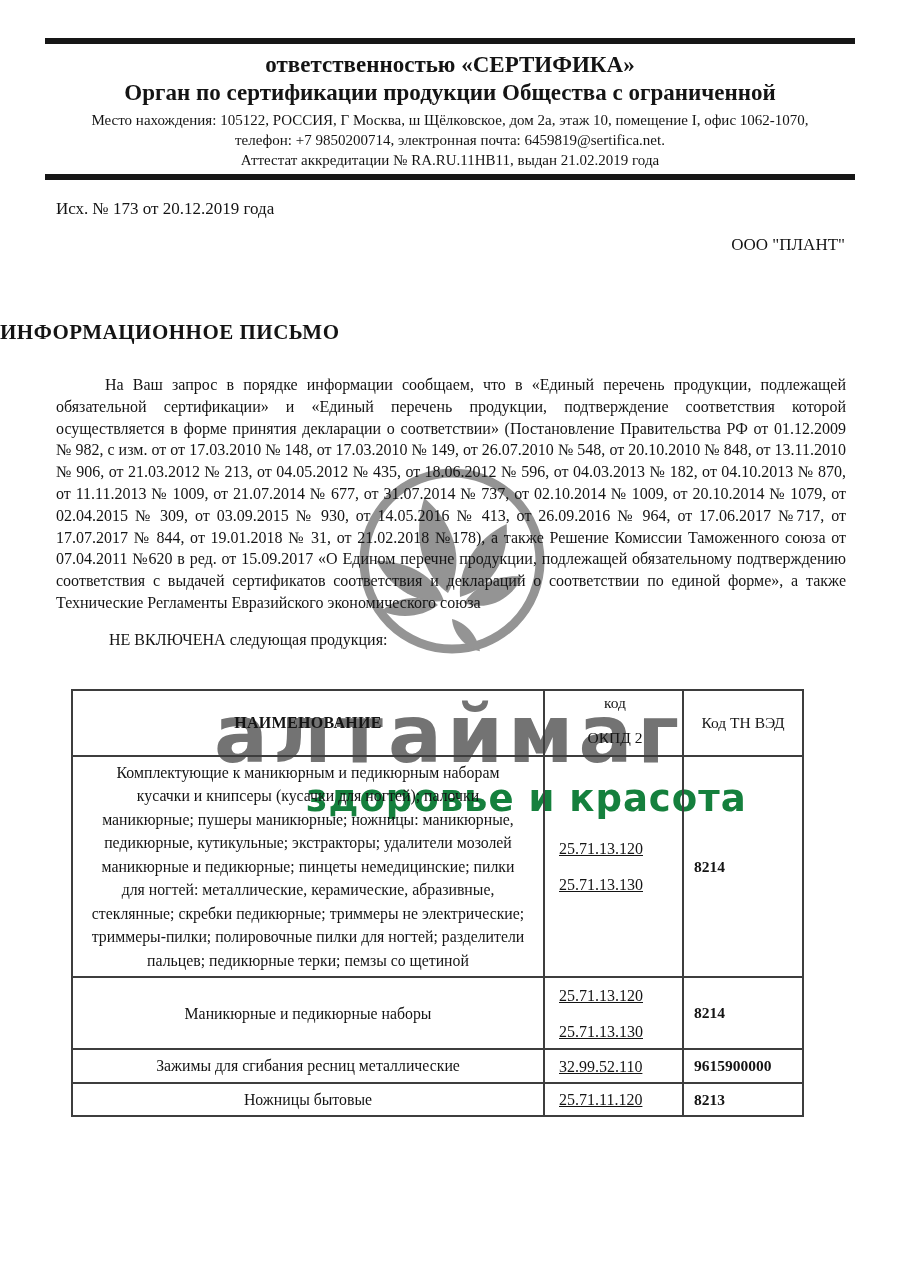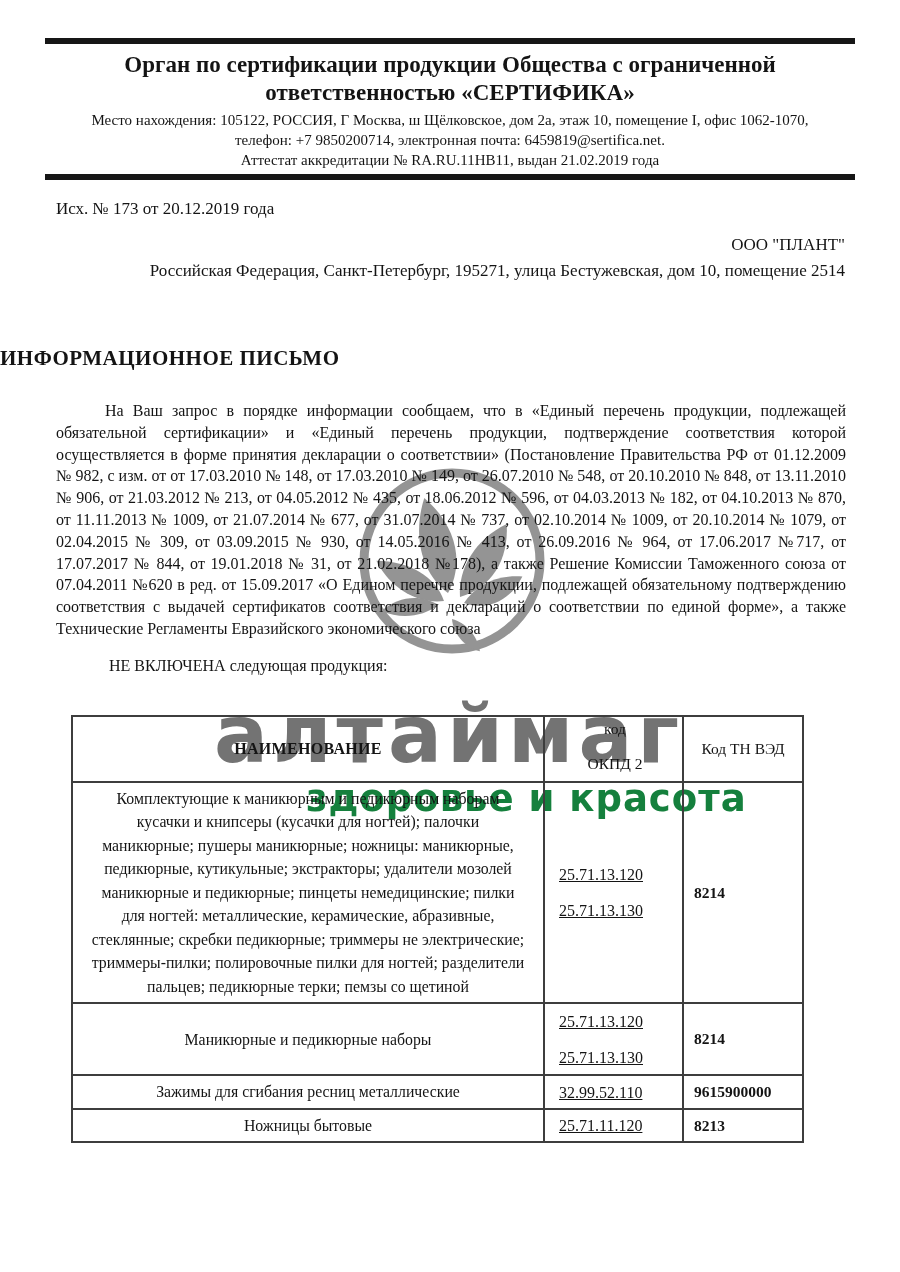--- a/index.html
+++ b/index.html
@@ -100,37 +100,36 @@
   </svg>
   <div class="wm-brand" style="color: #737373;">алтаймаг</div>
   <div class="wm-tagline" style="color: #15803d;">здоровье и красота</div>
 </div>
 
 <div class="content">
 
   <div class="rule top"></div>
 
   <div class="org-title">
+    <div>ответственностью «СЕРТИФИКА»</div>
     <div>Орган по сертификации продукции Общества с ограниченной</div>
-    <div>ответственностью «СЕРТИФИКА»</div>
   </div>
 
   <div class="lh-address">
     <div>Место нахождения: 105122, РОССИЯ, Г Москва, ш Щёлковское, дом 2а, этаж 10, помещение I, офис 1062-1070,</div>
     <div>телефон: +7 9850200714, электронная почта: 6459819@sertifica.net.</div>
     <div>Аттестат аккредитации № RA.RU.11НВ11, выдан 21.02.2019 года</div>
   </div>
 
   <div class="rule bottom"></div>
 
   <div class="ref-line">Исх. № 173 от 20.12.2019 года</div>
 
   <div class="recipient">
     <div>ООО "ПЛАНТ"</div>
-    <div>Российская Федерация, Санкт-Петербург, 195271, улица Бестужевская, дом 10, помещение 2514</div>
   </div>
 
   <div class="letter-title">ИНФОРМАЦИОННОЕ ПИСЬМО</div>
 
   <p class="body-par">На Ваш запрос в порядке информации сообщаем, что в «Единый перечень продукции, подлежащей обязательной сертификации» и «Единый перечень продукции, подтверждение соответствия которой осуществляется в форме принятия декларации о соответствии» (Постановление Правительства РФ от 01.12.2009 № 982, с изм. от от 17.03.2010 № 148, от 17.03.2010 № 149, от 26.07.2010 № 548, от 20.10.2010 № 848, от 13.11.2010 № 906, от 21.03.2012 № 213, от 04.05.2012 № 435, от 18.06.2012 № 596, от 04.03.2013 № 182, от 04.10.2013 № 870, от 11.11.2013 № 1009, от 21.07.2014 № 677, от 31.07.2014 № 737, от 02.10.2014 № 1009, от 20.10.2014 № 1079, от 02.04.2015 № 309, от 03.09.2015 № 930, от 14.05.2016 № 413, от 26.09.2016 № 964, от 17.06.2017 №717, от 17.07.2017 № 844, от 19.01.2018 № 31, от 21.02.2018 №178), а также Решение Комиссии Таможенного союза от 07.04.2011 №620 в ред. от 15.09.2017 «О Едином перечне продукции, подлежащей обязательному подтверждению соответствия с выдачей сертификатов соответствия и деклараций о соответствии по единой форме», а также Технические Регламенты Евразийского экономического союза</p>
 
   <div class="not-included">НЕ ВКЛЮЧЕНА следующая продукция:</div>
 
   <table class="products">
     <colgroup>

